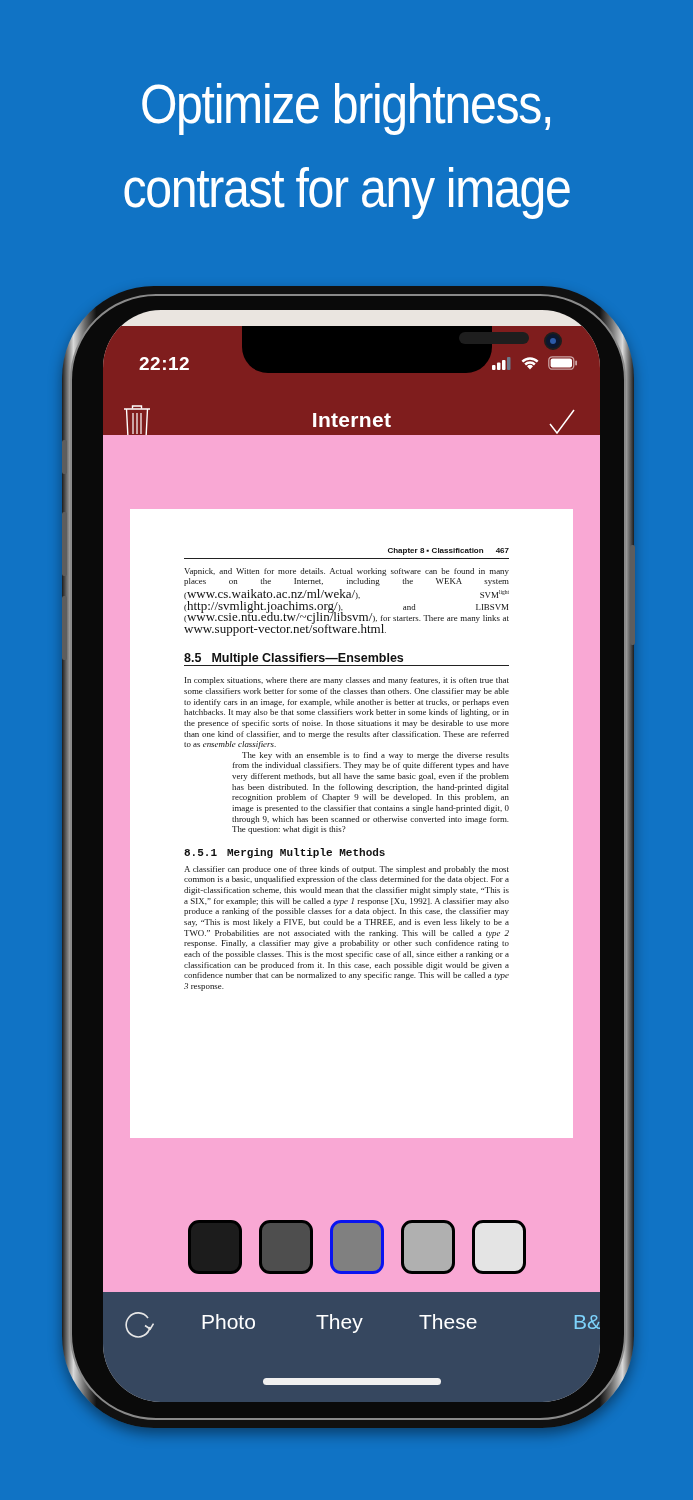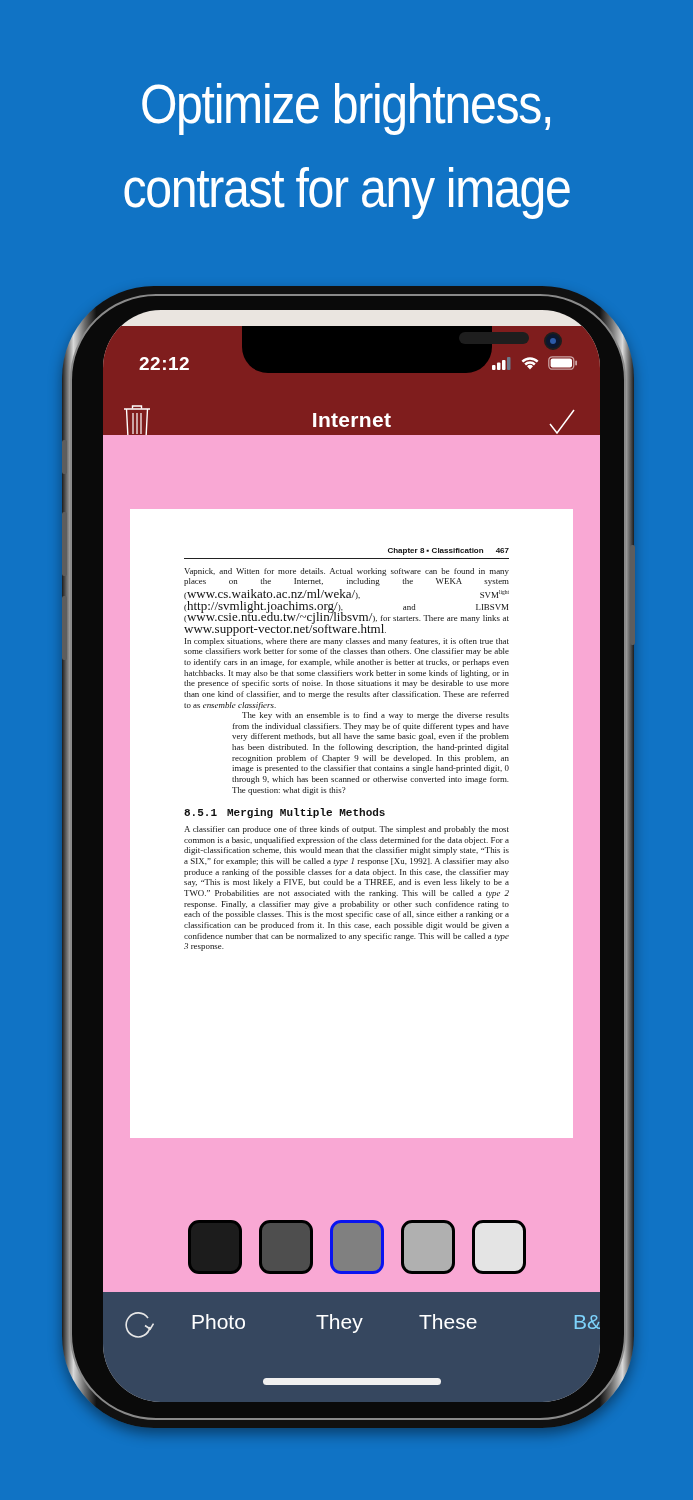--- a/index.html
+++ b/index.html
@@ -189,20 +189,23 @@
   <div class="content">
     <div class="page">
       <div class="doc">
         <div class="running-head">
           <span>Chapter 8 ▪ Classification</span>
           <span>467</span>
         </div>
 
         <p><span>Vapnick, and Witten for more details. Actual working software can be found in many places on the Internet, including the WEKA system (</span><span class="mono">www.cs.waikato.ac.nz/ml/weka/</span><span>), SVM</span><sup style="font-size:5.5px">light</sup><span> (</span><span class="mono">http://svmlight.joachims.org/</span><span>), and LIBSVM (</span><span class="mono">www.csie.ntu.edu.tw/~cjlin/libsvm/</span><span>), for starters. There are many links at </span><span class="mono">www.support-vector.net/software.html</span><span>.</span></p>
 
+        <div class="sec-head">
+          <span class="num">8.5</span><span>Multiple Classifiers—Ensembles</span>
+        </div>
 
         <p><span>In complex situations, where there are many classes and many features, it is often true that some classifiers work better for some of the classes than others. One classifier may be able to identify cars in an image, for example, while another is better at trucks, or perhaps even hatchbacks. It may also be that some classifiers work better in some kinds of lighting, or in the presence of specific sorts of noise. In those situations it may be desirable to use more than one kind of classifier, and to merge the results after classification. These are referred to as </span><i>ensemble classifiers</i><span>.</span></p>
         <p class="indent">The key with an ensemble is to find a way to merge the diverse results from the individual classifiers. They may be of quite different types and have very different methods, but all have the same basic goal, even if the problem has been distributed. In the following description, the hand-printed digital recognition problem of Chapter 9 will be developed. In this problem, an image is presented to the classifier that contains a single hand-printed digit, 0 through 9, which has been scanned or otherwise converted into image form. The question: what digit is this?</p>
 
         <div class="subsec-head">
           <span class="num">8.5.1</span><span>Merging Multiple Methods</span>
         </div>
 
         <p><span>A classifier can produce one of three kinds of output. The simplest and probably the most common is a basic, unqualified expression of the class determined for the data object. For a digit-classification scheme, this would mean that the classifier might simply state, “This is a SIX,” for example; this will be called a </span><i>type 1</i><span> response [Xu, 1992]. A classifier may also produce a ranking of the possible classes for a data object. In this case, the classifier may say, “This is most likely a FIVE, but could be a THREE, and is even less likely to be a TWO.” Probabilities are not associated with the ranking. This will be called a </span><i>type 2</i><span> response. Finally, a classifier may give a probability or other such confidence rating to each of the possible classes. This is the most specific case of all, since either a ranking or a classification can be produced from it. In this case, each possible digit would be given a confidence number that can be normalized to any specific range. This will be called a </span><i>type 3</i><span> response.</span></p>
       </div>
@@ -217,20 +220,20 @@
     </div>
   </div>
 
   <div class="bottombar">
     <div class="rotate-btn">
       <svg width="32" height="32" viewBox="0 0 32 32">
         <path d="M25 10 A12 12 0 1 0 27 19" fill="none" stroke="#E6E6E6" stroke-width="1.6"></path>
         <path d="M22 17.5 L27.2 21 L30.5 15.6" fill="none" stroke="#E6E6E6" stroke-width="1.6"></path>
       </svg>
     </div>
-    <div class="mode" style="left:88px;">Photo</div>
+    <div class="mode" style="left:98px;">Photo</div>
     <div class="mode" style="left:213px;">They</div>
     <div class="mode" style="left:316px;">These</div>
     <div class="mode active" style="left:426px;">B&amp;W</div>
     <div class="home-ind"></div>
   </div>
 
 </div>
 
 </body></html>

